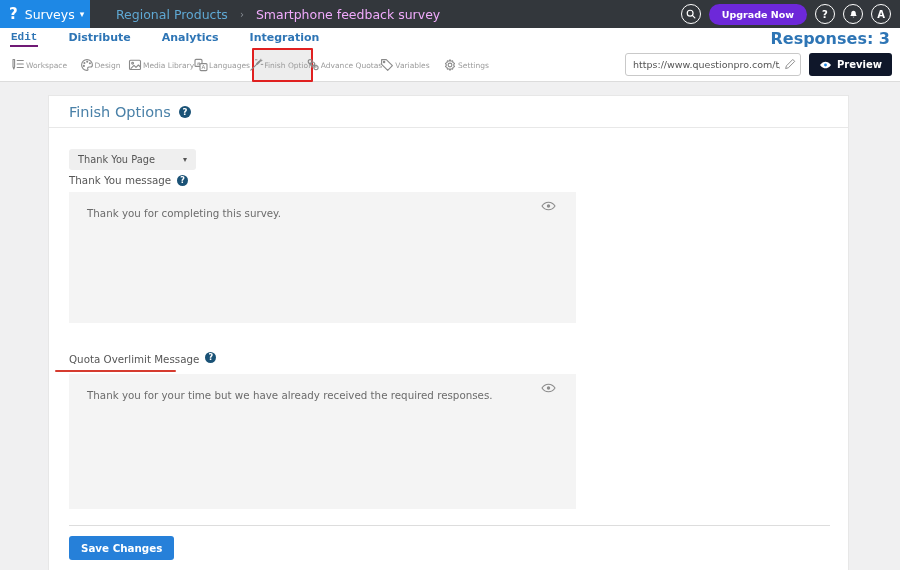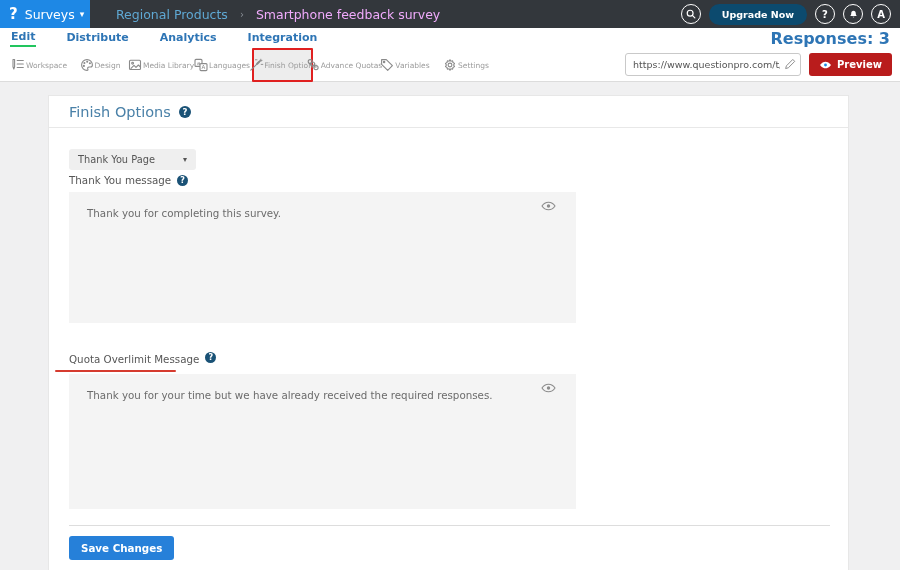--- a/index.html
+++ b/index.html
@@ -12,41 +12,41 @@
   .logo-glyph { color:#fff; font-size:15px; font-weight:bold; transform:scaleY(1.05); }
   .app-menu { color:#fff; font-size:12.5px; display:flex; align-items:center; gap:5px; }
   .caret-w { color:#fff; font-size:9px; }
   .breadcrumb { display:flex; align-items:center; margin-left:26px; gap:12px; }
   .crumb-parent { color:#5fa8d3; font-size:12.5px; cursor:pointer; }
   .crumb-sep { color:#8a9097; font-size:10px; }
   .crumb-current { color:#f0abfc; font-size:12.5px; }
   .topbar-right { margin-left:auto; display:flex; align-items:center; gap:8px; padding-right:9px; }
   .circle-btn { width:20px; height:20px; border:1.5px solid #fff; border-radius:50%; color:#fff;
                 display:flex; align-items:center; justify-content:center; font-size:10px; font-weight:bold; cursor:pointer; background:transparent; flex:0 0 auto; }
-  .upgrade-btn { background:#0c4a6e; color:#fff; border:none; border-radius:12px; font-size:9.5px; font-weight:bold;
+  .upgrade-btn { background:#6d28d9; color:#fff; border:none; border-radius:12px; font-size:9.5px; font-weight:bold;
                  padding:5px 13px; cursor:pointer; font-family:inherit; }
 
   
   .subnav { height:20px; background:#fff; display:flex; align-items:center; padding:0 10px; }
   .subnav-item { color:#2e75b5; font-size:11px; font-weight:600; margin-right:29px; padding:1px 1px 2px; cursor:pointer; }
-  .subnav-item.active { border-bottom:2px solid #22c55e; }
+  .subnav-item.active { border-bottom:2px solid #701a75;font-family:Liberation Mono, monospace; }
   .responses { margin-left:auto; color:#2e75b5; font-size:16px; font-weight:600; }
 
   
   .toolbar { height:34px; background:#fff; border-bottom:1px solid #dcdcdc; display:flex; align-items:center; padding-left:8px; }
   .tool-item { width:61px; height:34px; display:flex; align-items:center; justify-content:center; cursor:pointer; }
   .tool-item svg { flex:0 0 auto; }
   .tool-label { font-size:7.5px; color:#9b9b9b; margin-top:1px; white-space:nowrap; }
   .tool-item.active { background:#ededed; border:2px solid #e02020; border-radius:1px; }
   .toolbar-right { margin-left:auto; display:flex; align-items:center; gap:8px; margin-right:8px; }
   .url-box { position:relative; width:176px; }
   .url-box input { width:100%; height:23px; border:1px solid #c9c9c9; border-radius:3px; font-size:9.5px; color:#555;
                    padding:0 20px 0 7px; font-family:inherit; background:#fff; }
   .url-pencil { position:absolute; right:4px; top:4px; cursor:pointer; }
-  .preview-btn { background:#b91c1c; color:#fff; border:none; border-radius:3px; height:23px; padding:0 10px;
+  .preview-btn { background:#0f172a; color:#fff; border:none; border-radius:3px; height:23px; padding:0 10px;
                  font-size:10px; font-weight:600; display:flex; align-items:center; gap:5px; cursor:pointer; font-family:inherit; }
 
   
   .content { padding-top:13px; }
   .card { margin-left:48px; width:801px; min-height:467px; background:#fff; border:1px solid #e7e7e7; }
   .card-header { padding:8px 20px 7px; border-bottom:1px solid #e8e8e8; display:flex; align-items:center; gap:8px; }
   .page-title { color:#4a81a8; font-size:14.5px; }
   .help { display:inline-flex; width:12px; height:12px; border-radius:50%; background:#1a5276; color:#fff;
           font-size:8.5px; font-weight:bold; align-items:center; justify-content:center; cursor:pointer; flex:0 0 auto; }
   .help.sm { width:11px; height:11px; font-size:8px; }

